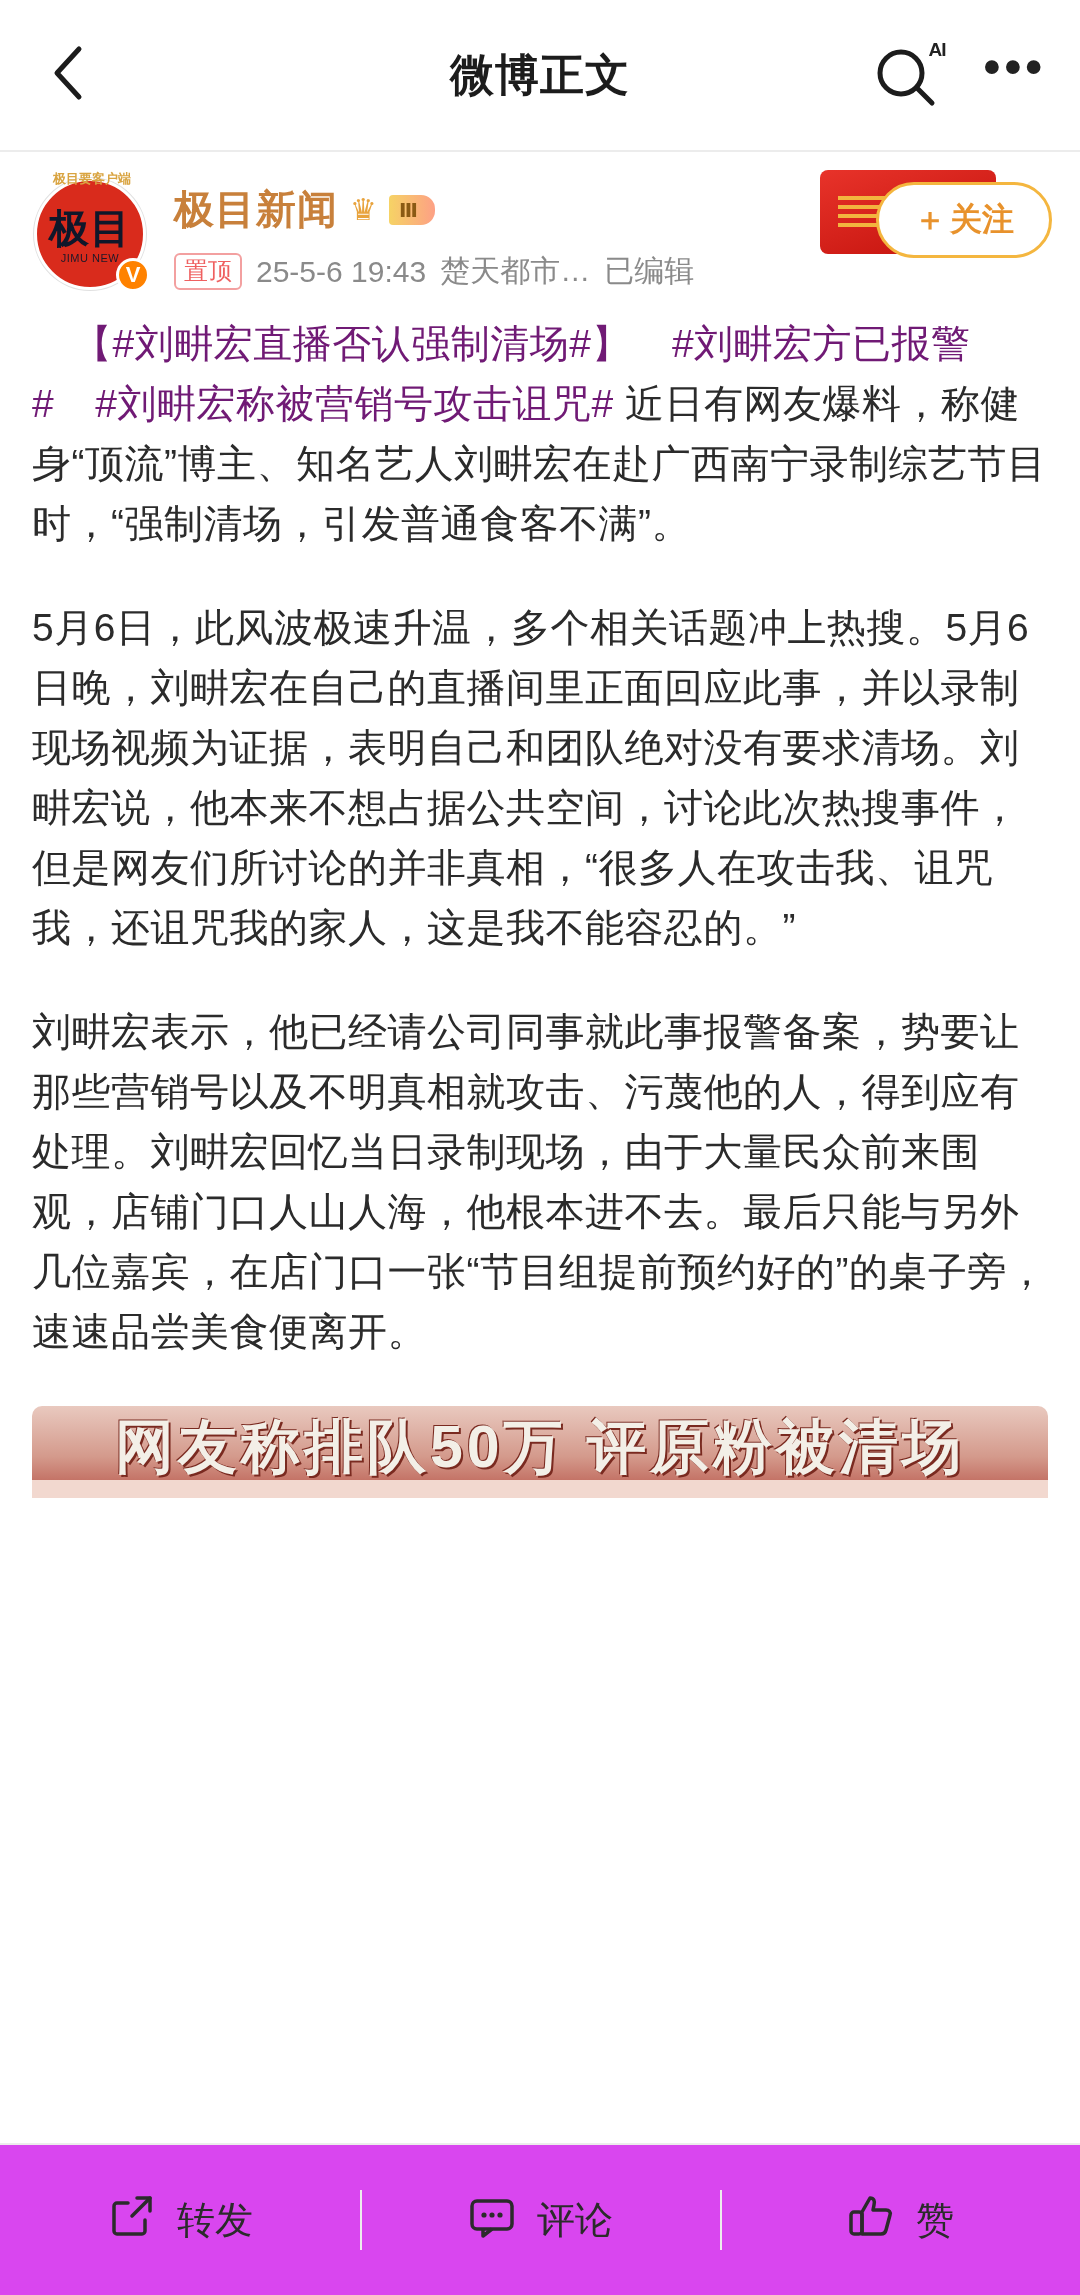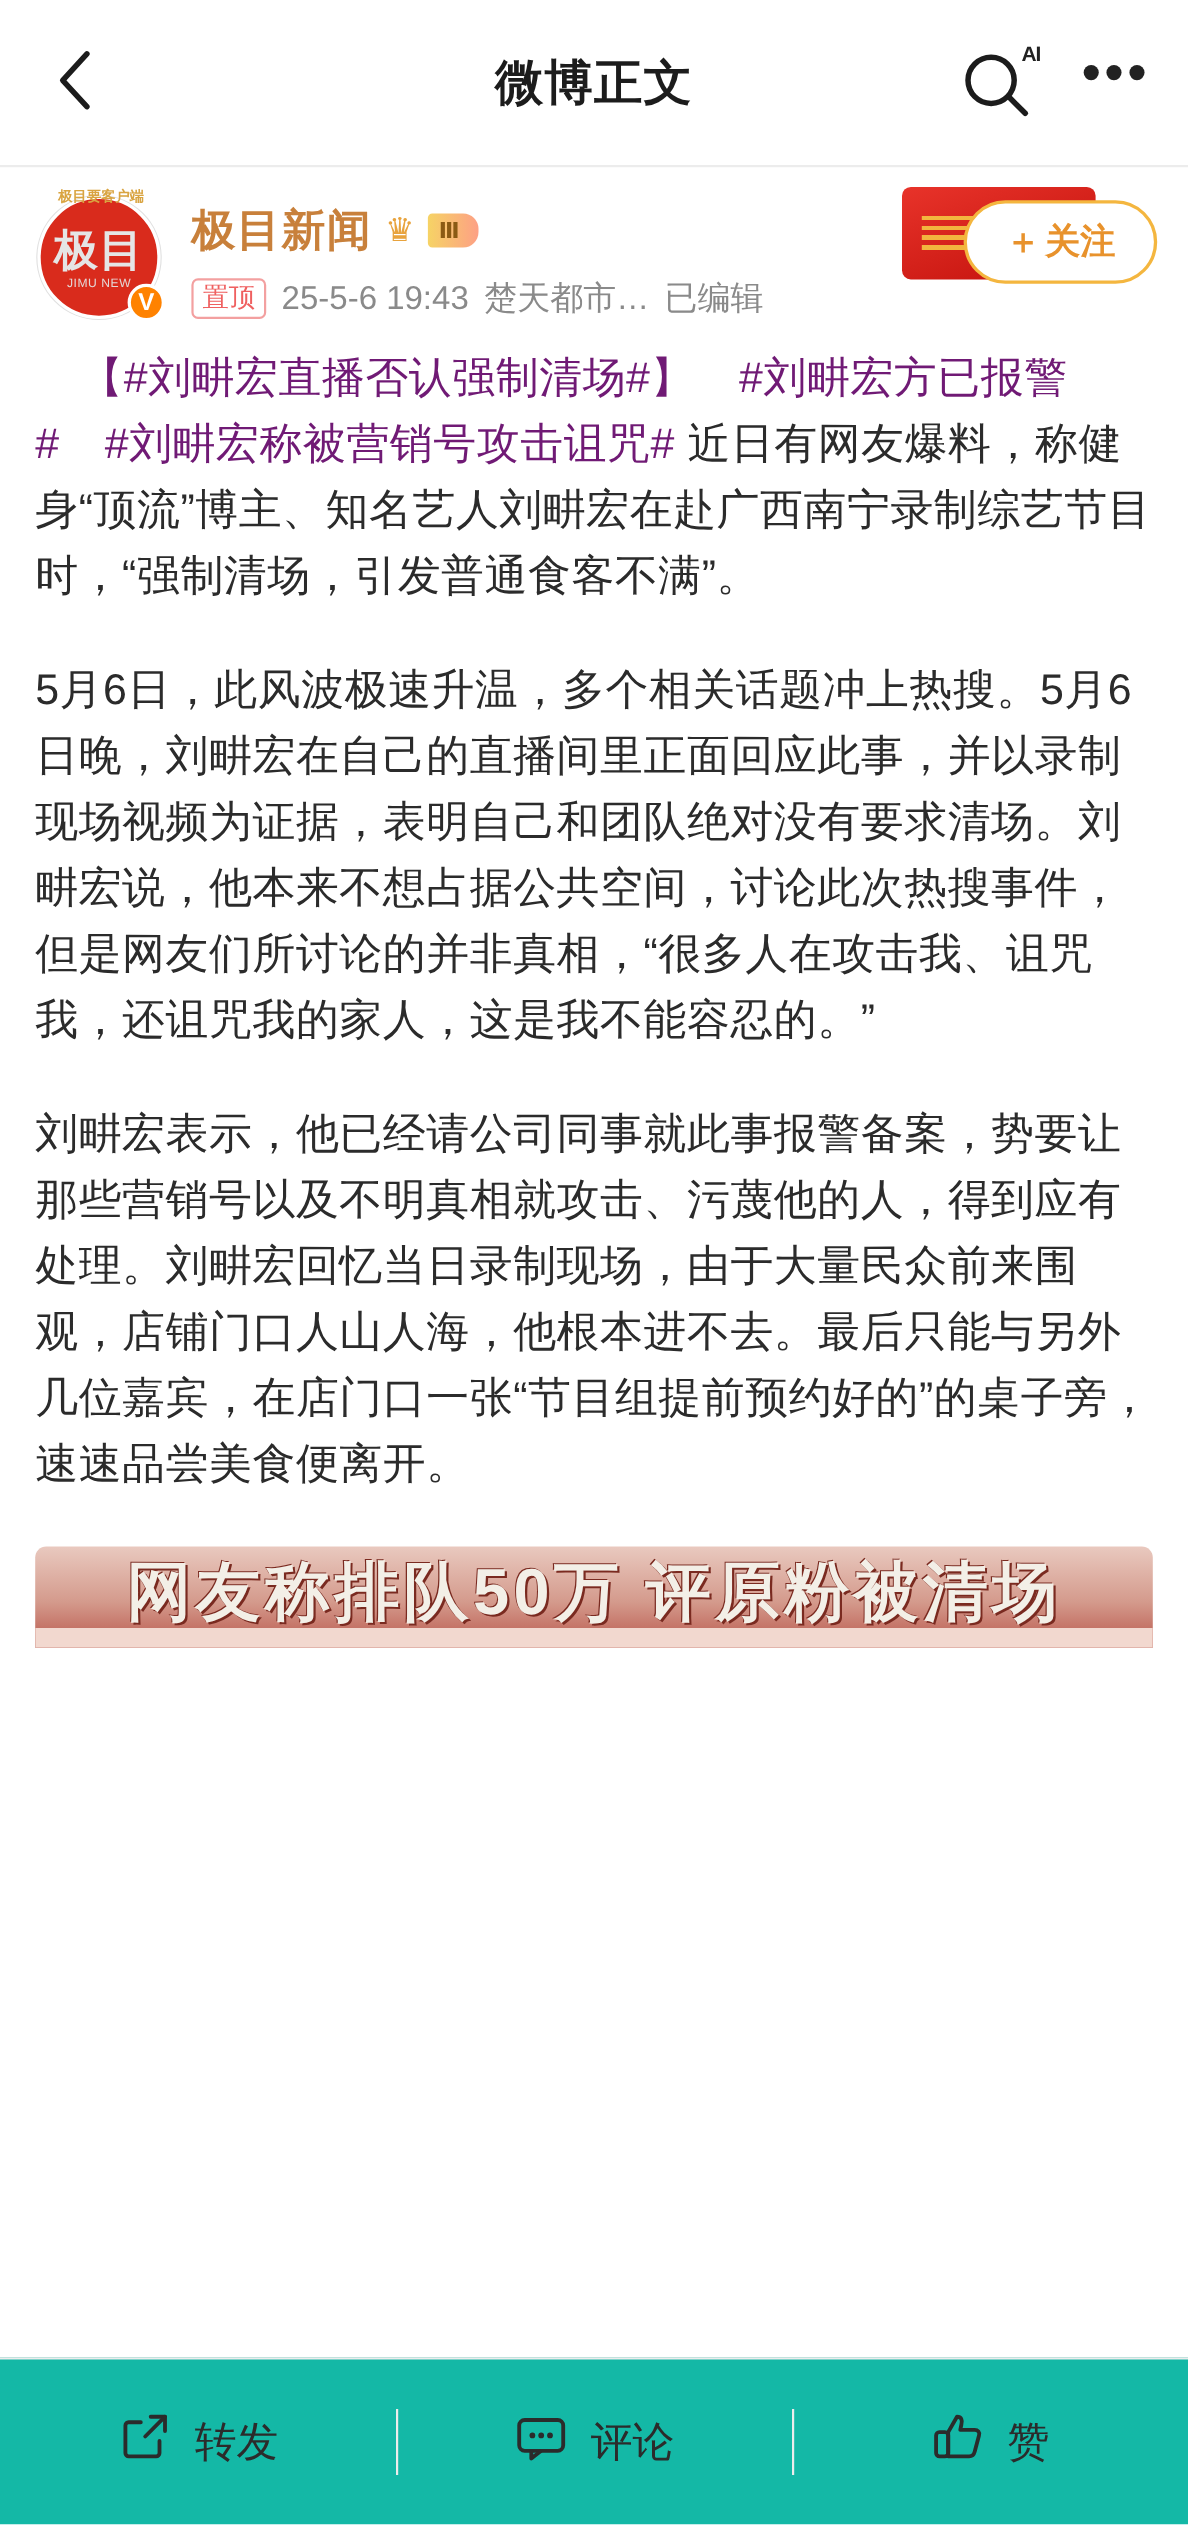--- a/index.html
+++ b/index.html
@@ -92,21 +92,21 @@
     position: relative;
     width: 116px;
     height: 116px;
     flex: none;
   }
   .avatar {
     width: 112px;
     height: 112px;
     border-radius: 50%;
     background: #d92b1c;
-    color: #e5e5e5;
+    color: #0f172a;
     display: flex;
     flex-direction: column;
     align-items: center;
     justify-content: center;
     box-sizing: border-box;
     border: 3px solid #fff;
     box-shadow: 0 0 0 1px #e0e0e0;
   }
   .avatar .a-main {
     font-size: 40px;
@@ -315,21 +315,21 @@
     background: #f2d8cf;
   }
 
   
   .bottom-bar {
     position: absolute;
     left: 0;
     right: 0;
     bottom: 0;
     height: 150px;
-    background: #14b8a6;
+    background: #d946ef;
     border-top: 2px solid #ececec;
     display: flex;
     align-items: center;
   }
   .action {
     flex: 1 1 0;
     display: flex;
     align-items: center;
     justify-content: center;
     gap: 20px;

